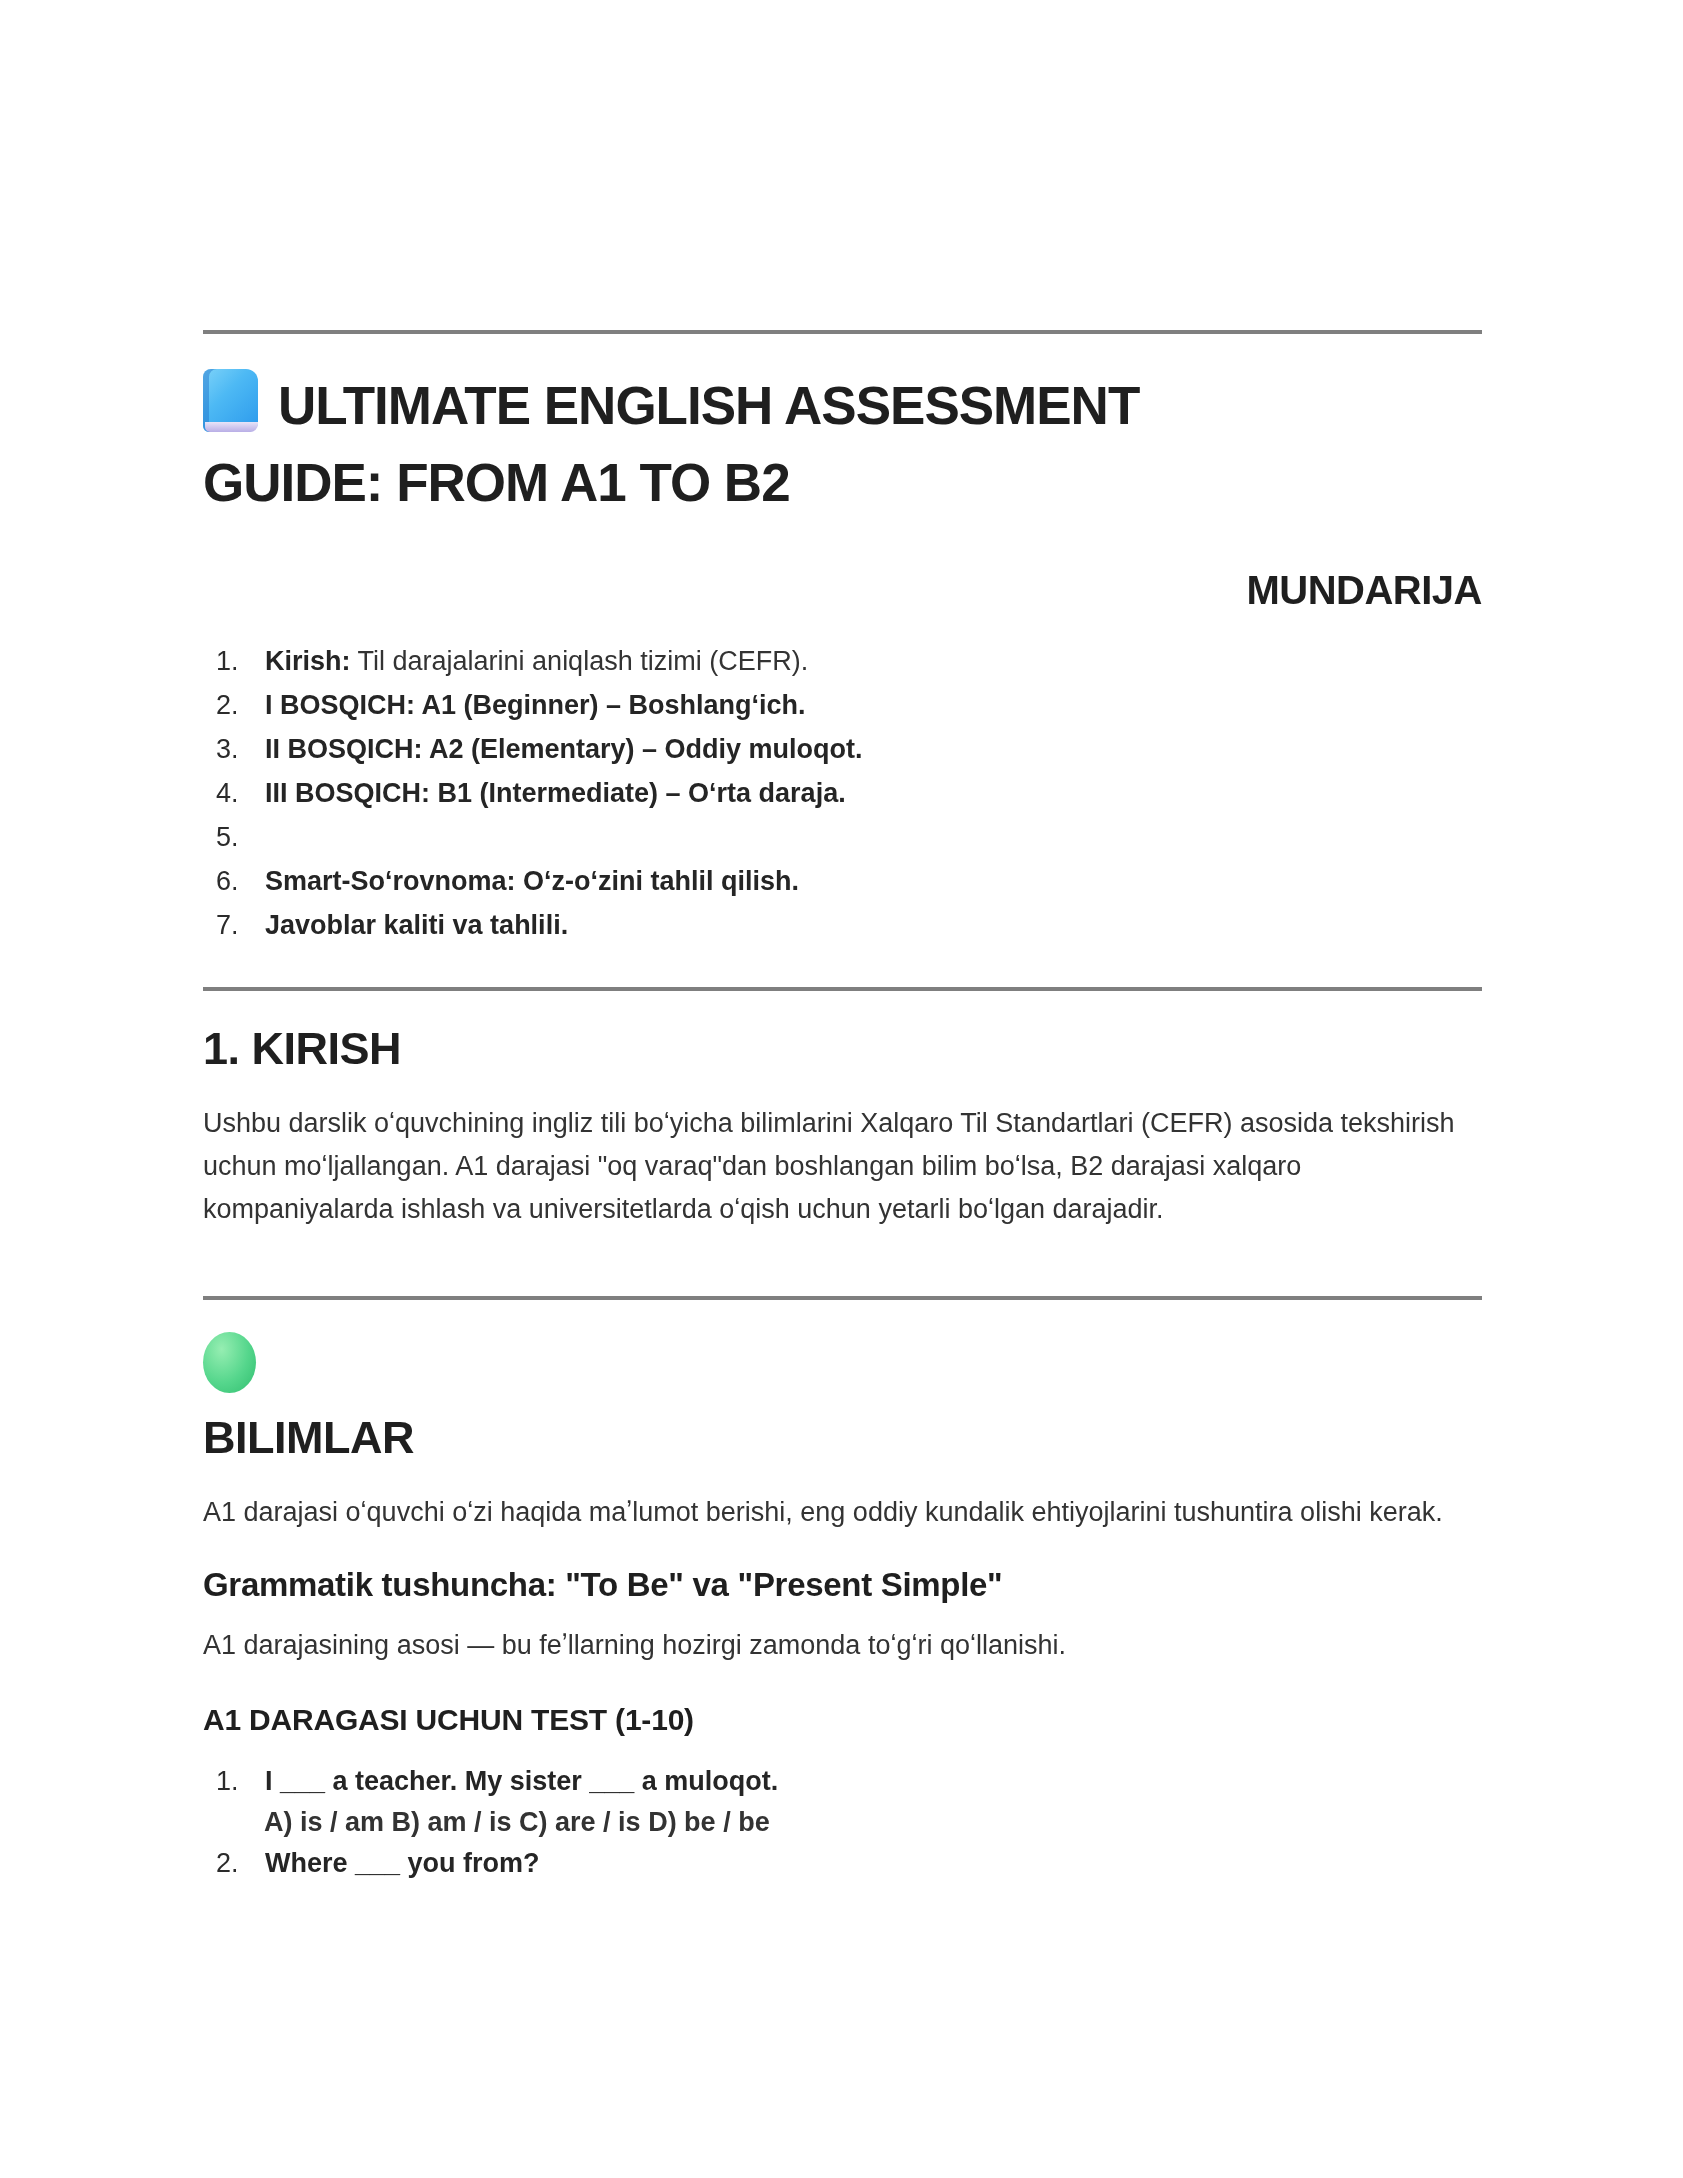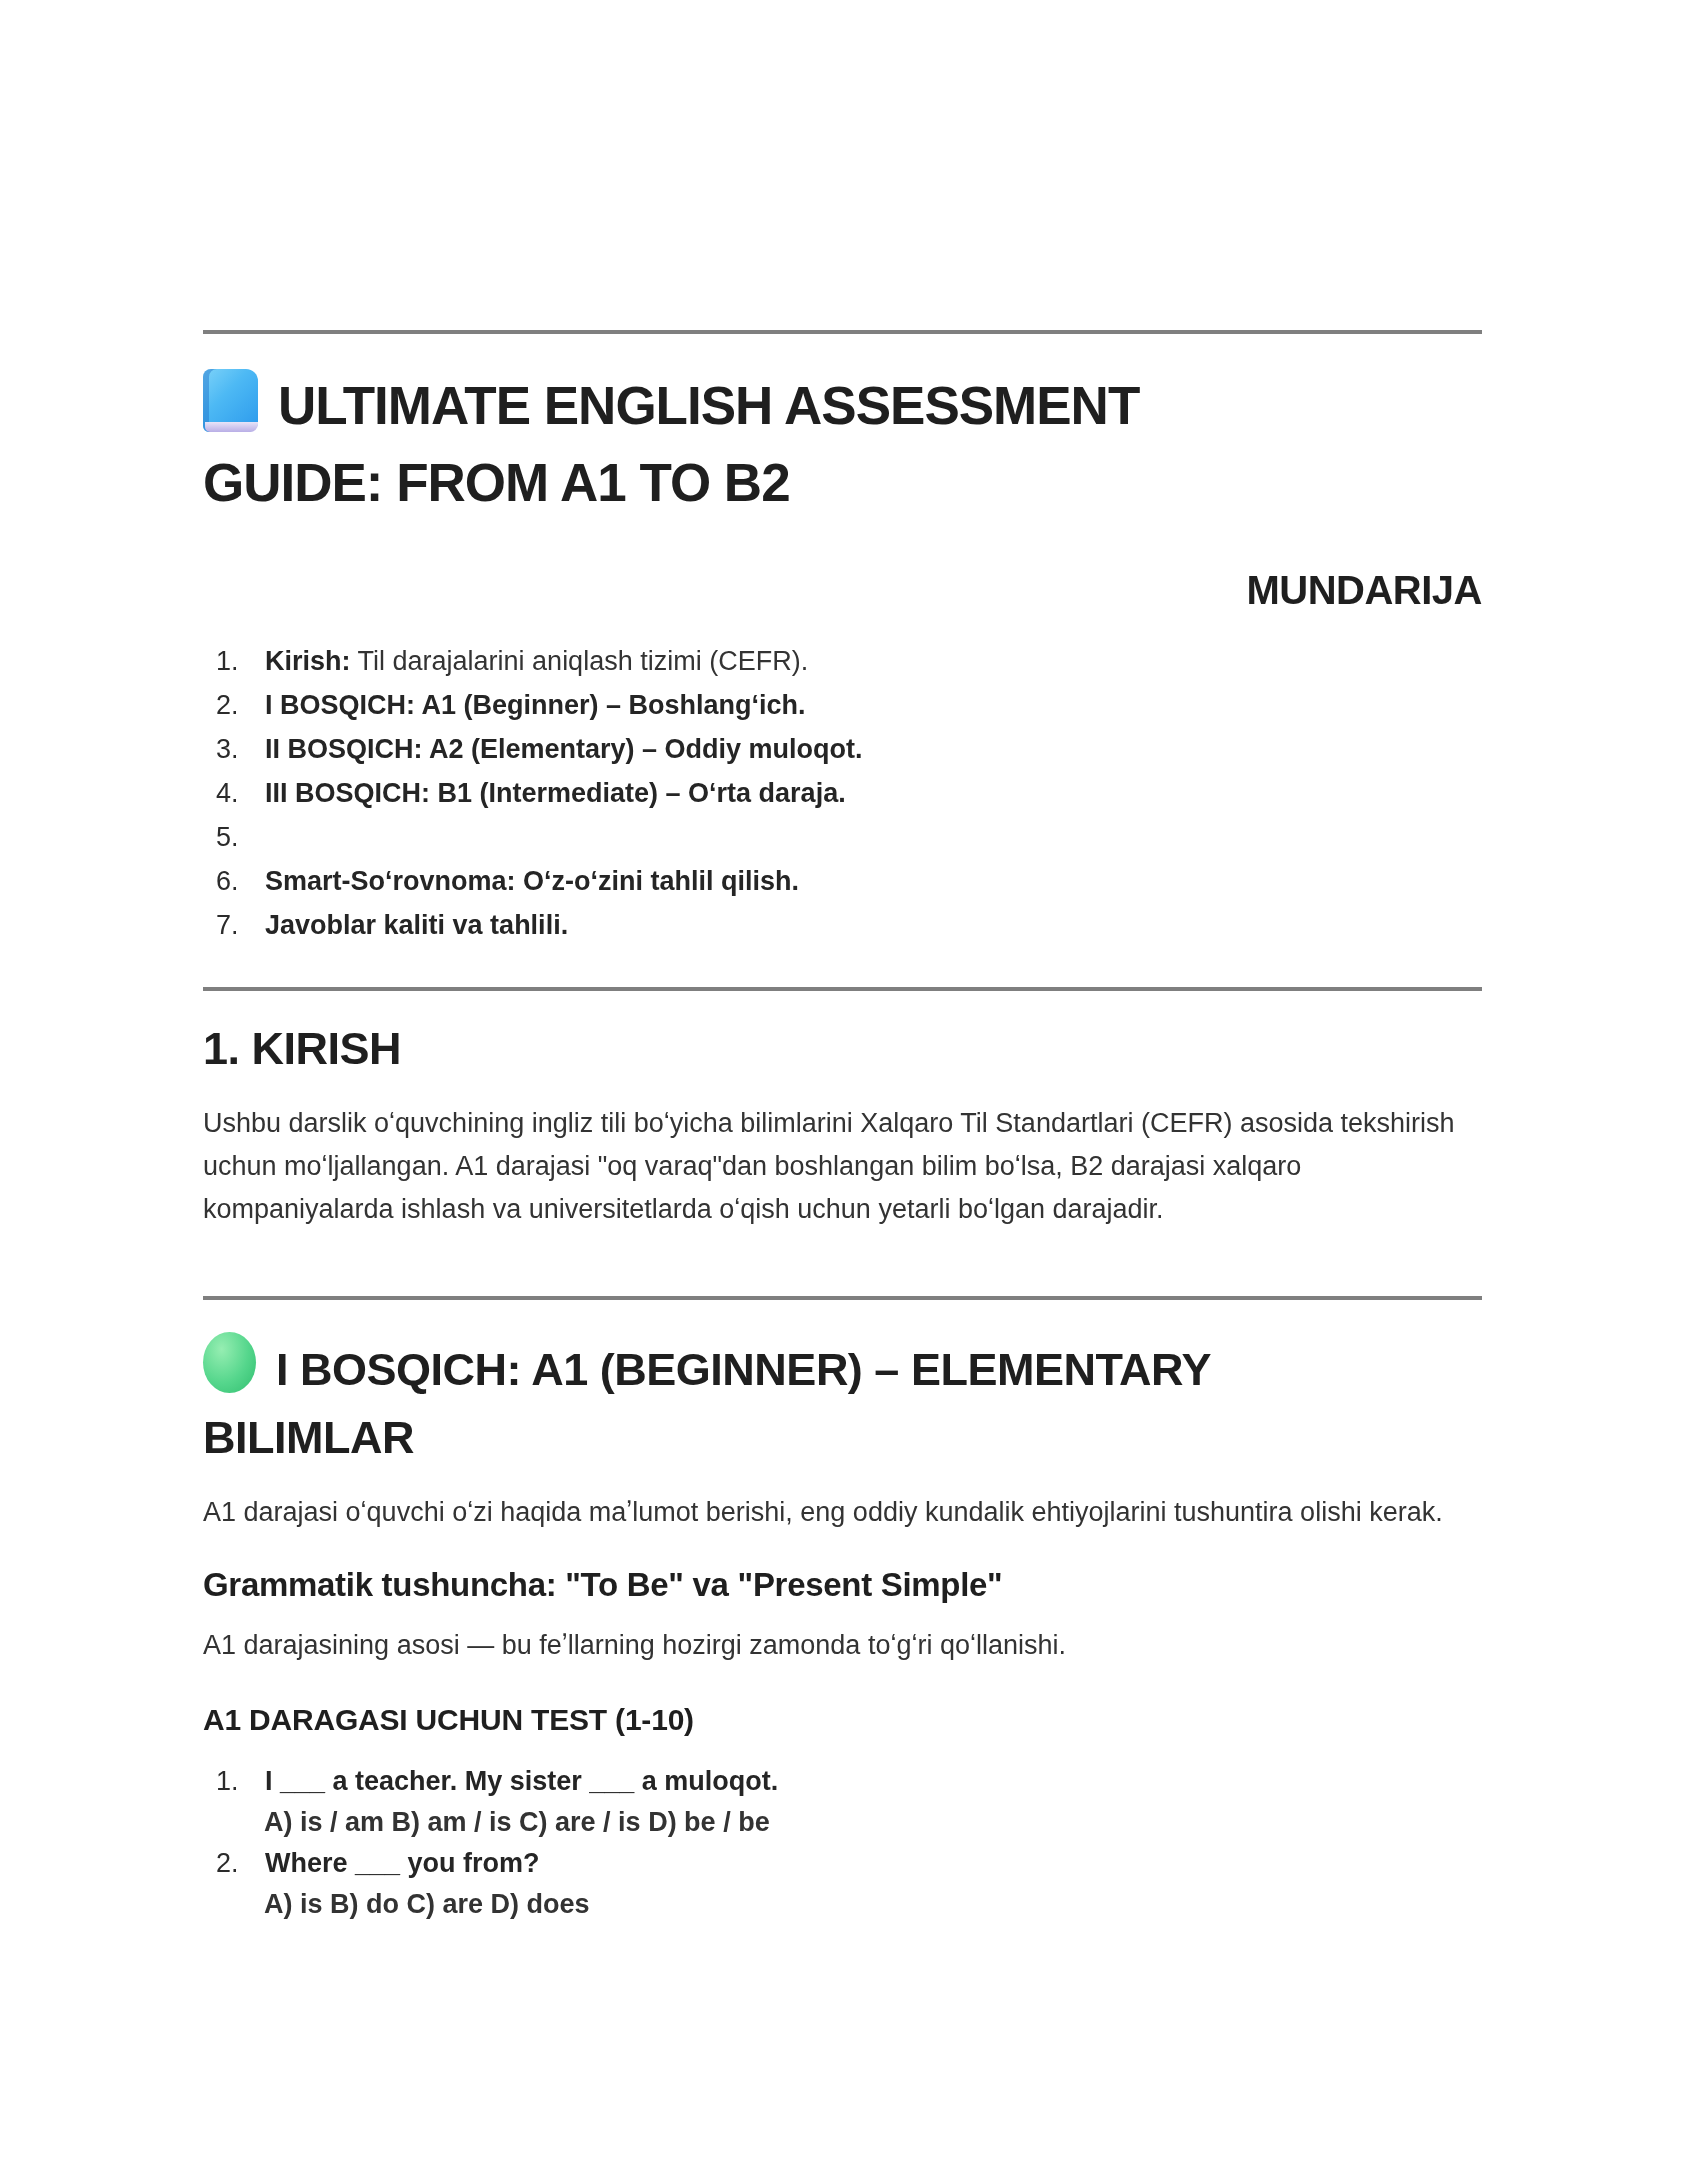--- a/index.html
+++ b/index.html
@@ -126,21 +126,21 @@
 
   <div class="hr hr2"></div>
 
   <h2 class="section-heading">1. KIRISH</h2>
 
   <p class="body-para">Ushbu darslik oʻquvchining ingliz tili boʻyicha bilimlarini Xalqaro Til Standartlari (CEFR) asosida tekshirish uchun moʻljallangan. A1 darajasi "oq varaq"dan boshlangan bilim boʻlsa, B2 darajasi xalqaro kompaniyalarda ishlash va universitetlarda oʻqish uchun yetarli boʻlgan darajadir.</p>
 
   <div class="hr hr3"></div>
 
   <h2 class="section-heading green-heading">
-    <span class="icon-inline green-circle-icon"></span><span>I BOSQICH: A1 (BEGINNER) – ELEMENTARY</span><br>
+    <span class="icon-inline green-circle-icon"></span><br>
     <span>BILIMLAR</span>
   </h2>
 
   <p class="body-para">A1 darajasi oʻquvchi oʻzi haqida maʼlumot berishi, eng oddiy kundalik ehtiyojlarini tushuntira olishi kerak.</p>
 
   <h3 class="sub-heading">Grammatik tushuncha: "To Be" va "Present Simple"</h3>
 
   <p class="body-para">A1 darajasining asosi — bu feʼllarning hozirgi zamonda toʻgʻri qoʻllanishi.</p>
 
   <h3 class="test-heading">A1 DARAGASI UCHUN TEST (1-10)</h3>
@@ -151,18 +151,17 @@
         <span class="li-num">1.</span>
         <span class="q-line">I ___ a teacher. My sister ___ a muloqot.</span>
       </div>
       <div class="a-line">A) is / am B) am / is C) are / is D) be / be</div>
     </div>
     <div class="test-item">
       <div class="li-row">
         <span class="li-num">2.</span>
         <span class="q-line">Where ___ you from?</span>
       </div>
-      <div class="a-line">A) is B) do C) are D) does</div>
     </div>
   </div>
 
 </div>
 
 
 </body></html>

